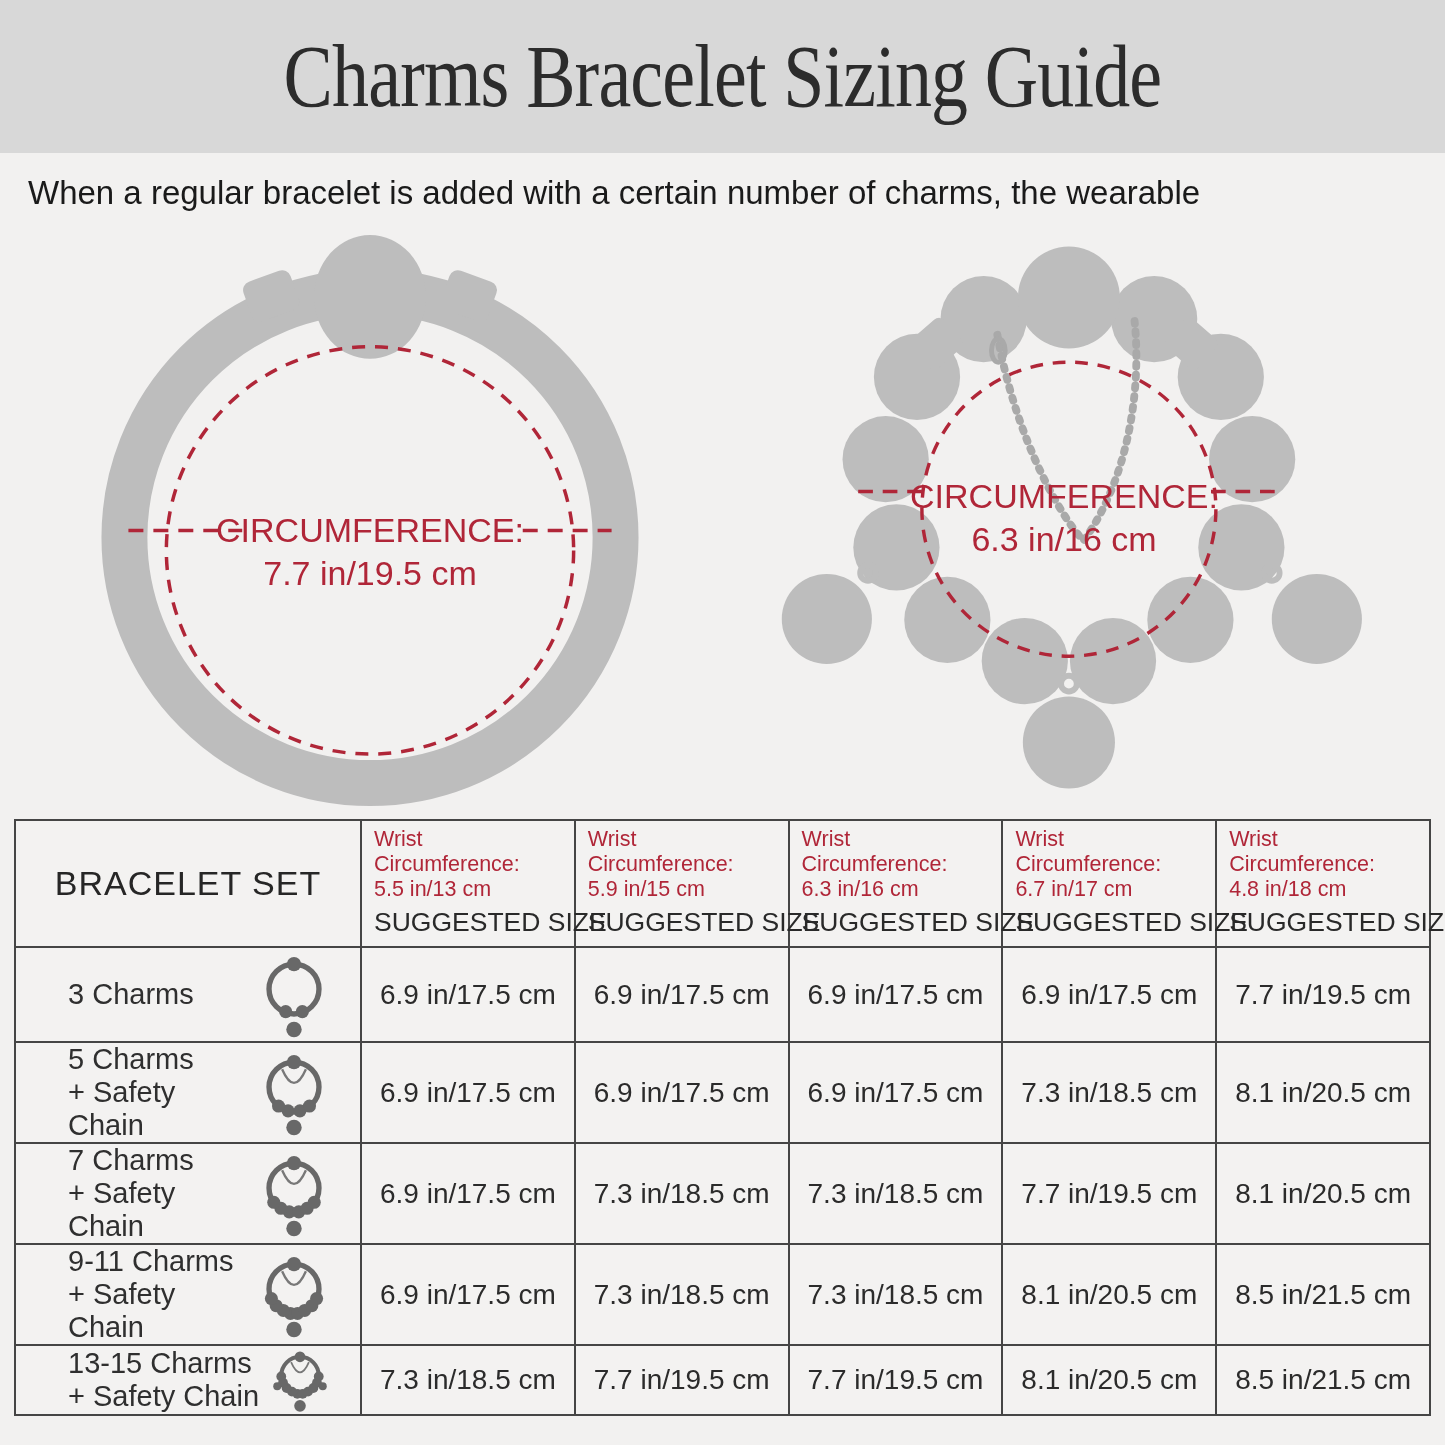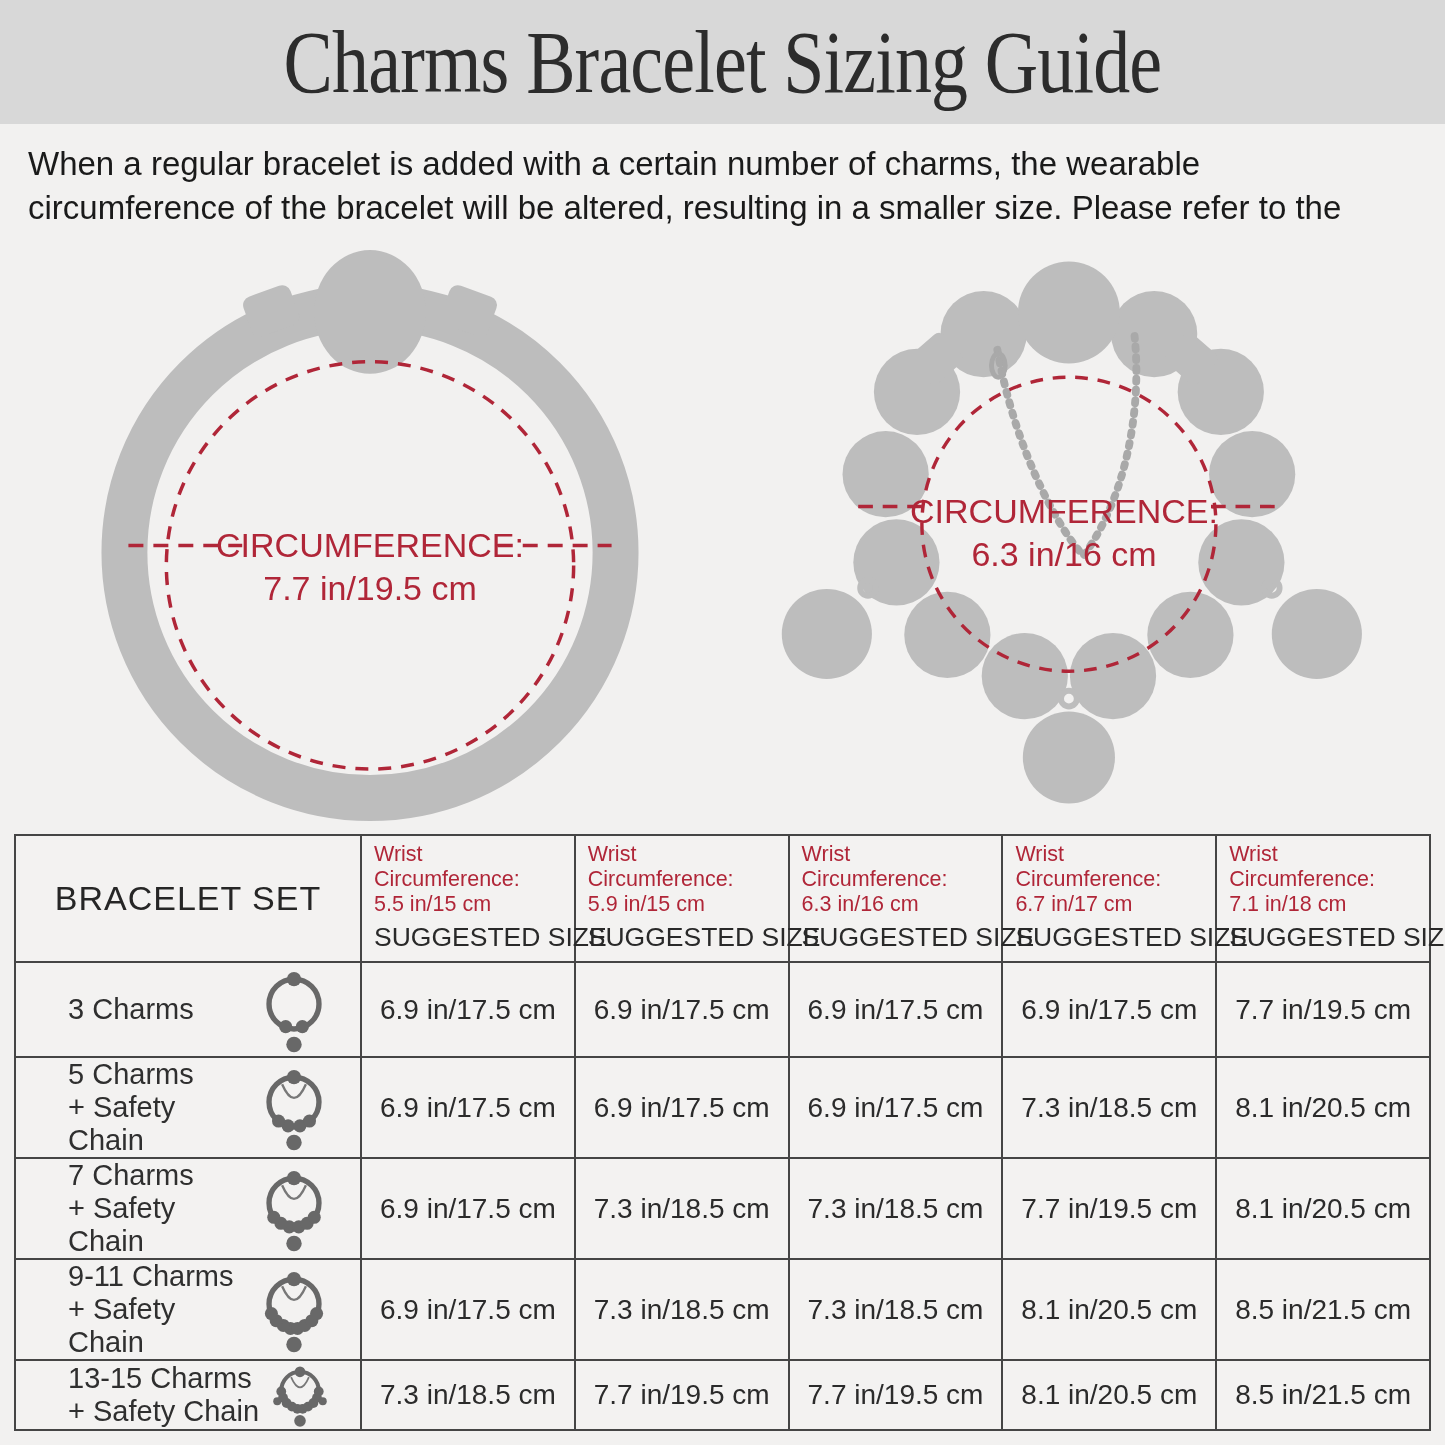--- a/index.html
+++ b/index.html
@@ -4,21 +4,21 @@
 <style>
   html,body{margin:0;padding:0;}
   body{
     width:1445px;height:1445px;
     background:#f2f1f0;
     font-family:"Liberation Sans",sans-serif;
     overflow:hidden;
   }
   
   .banner{
-    height:124px;background:#d8d8d8;
+    height:153px;background:#d8d8d8;
     display:flex;align-items:center;justify-content:center;
   }
   .banner h1{
     margin:0;font-family:"Liberation Serif",serif;font-weight:normal;
     font-size:88px;color:#2c2c2c;white-space:nowrap;
     transform:scaleX(0.84);letter-spacing:-1px;
   }
   
   .intro{
     margin:18px 28px 4px;color:#1a1a1a;
@@ -61,21 +61,20 @@
 </style>
 </head>
 <body>
 
 <div class="banner">
   <h1>Charms Bracelet Sizing Guide</h1>
 </div>
 
 <div class="intro">
   <div>When a regular bracelet is added with a certain number of charms, the wearable</div>
-  <div>circumference of the bracelet will be altered, resulting in a smaller size. Please refer to the</div>
 </div>
 
 <div class="figures">
 
   <div class="fig fig-left">
     <svg width="600" height="574" viewBox="0 0 600 575">
       <circle cx="300" cy="305" r="246" fill="none" stroke="#bdbdbd" stroke-width="46"></circle>
       <rect x="176" y="42" width="50" height="42" rx="9" fill="#bdbdbd" transform="rotate(-20 201 63)"></rect>
       <rect x="374" y="42" width="50" height="42" rx="9" fill="#bdbdbd" transform="rotate(20 399 63)"></rect>
       <ellipse cx="300" cy="64" rx="56" ry="62" fill="#bdbdbd"></ellipse>
@@ -142,41 +141,41 @@
       <col>
       <col>
       <col>
       <col>
   </colgroup>
   <thead>
     <tr>
       <th class="set-h">BRACELET SET</th>
       <th class="col-h">
         <div class="col-red">Wrist Circumference:</div>
-        <div class="col-red">5.5 in/15 cm</div>
+        <div class="col-red">5.5 in/13 cm</div>
         <div class="col-black">SUGGESTED SIZE</div>
       </th>
       <th class="col-h">
         <div class="col-red">Wrist Circumference:</div>
         <div class="col-red">5.9 in/15 cm</div>
         <div class="col-black">SUGGESTED SIZE</div>
       </th>
       <th class="col-h">
         <div class="col-red">Wrist Circumference:</div>
         <div class="col-red">6.3 in/16 cm</div>
         <div class="col-black">SUGGESTED SIZE</div>
       </th>
       <th class="col-h">
         <div class="col-red">Wrist Circumference:</div>
         <div class="col-red">6.7 in/17 cm</div>
         <div class="col-black">SUGGESTED SIZE</div>
       </th>
       <th class="col-h">
         <div class="col-red">Wrist Circumference:</div>
-        <div class="col-red">7.1 in/18 cm</div>
+        <div class="col-red">4.8 in/18 cm</div>
         <div class="col-black">SUGGESTED SIZE</div>
       </th>
     </tr>
   </thead>
   <tbody>
 
     <tr>
       <td class="set-cell">
         <div class="wrap">
           <div class="set-label">

